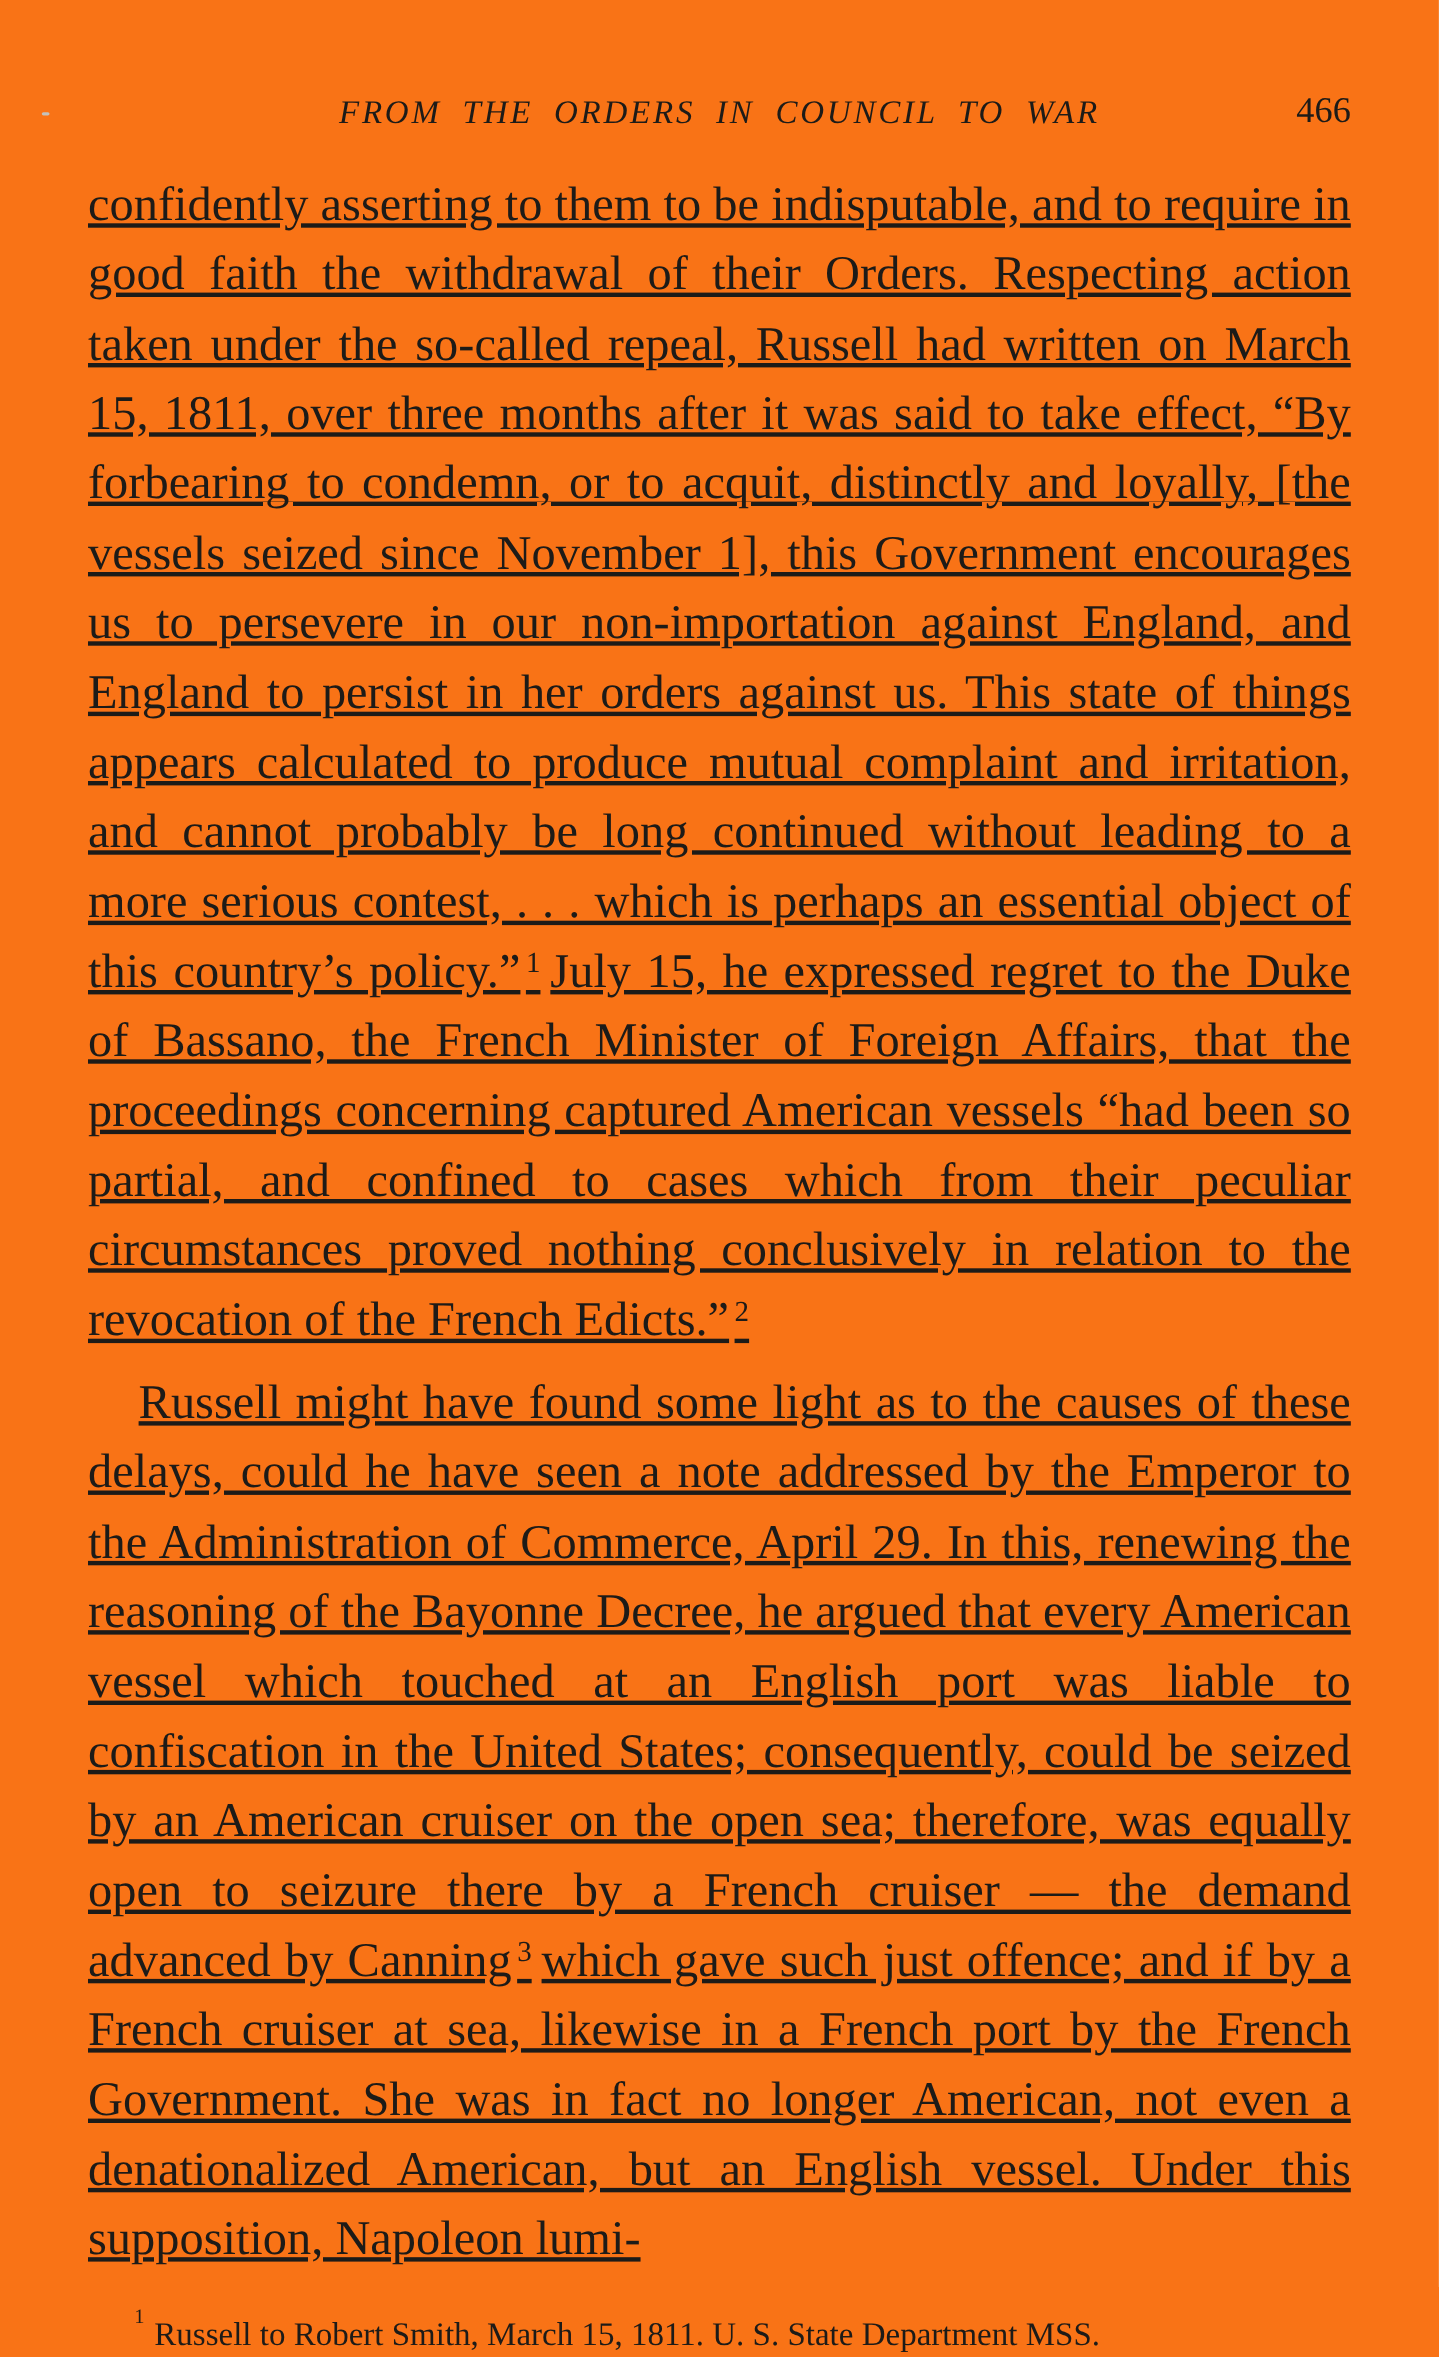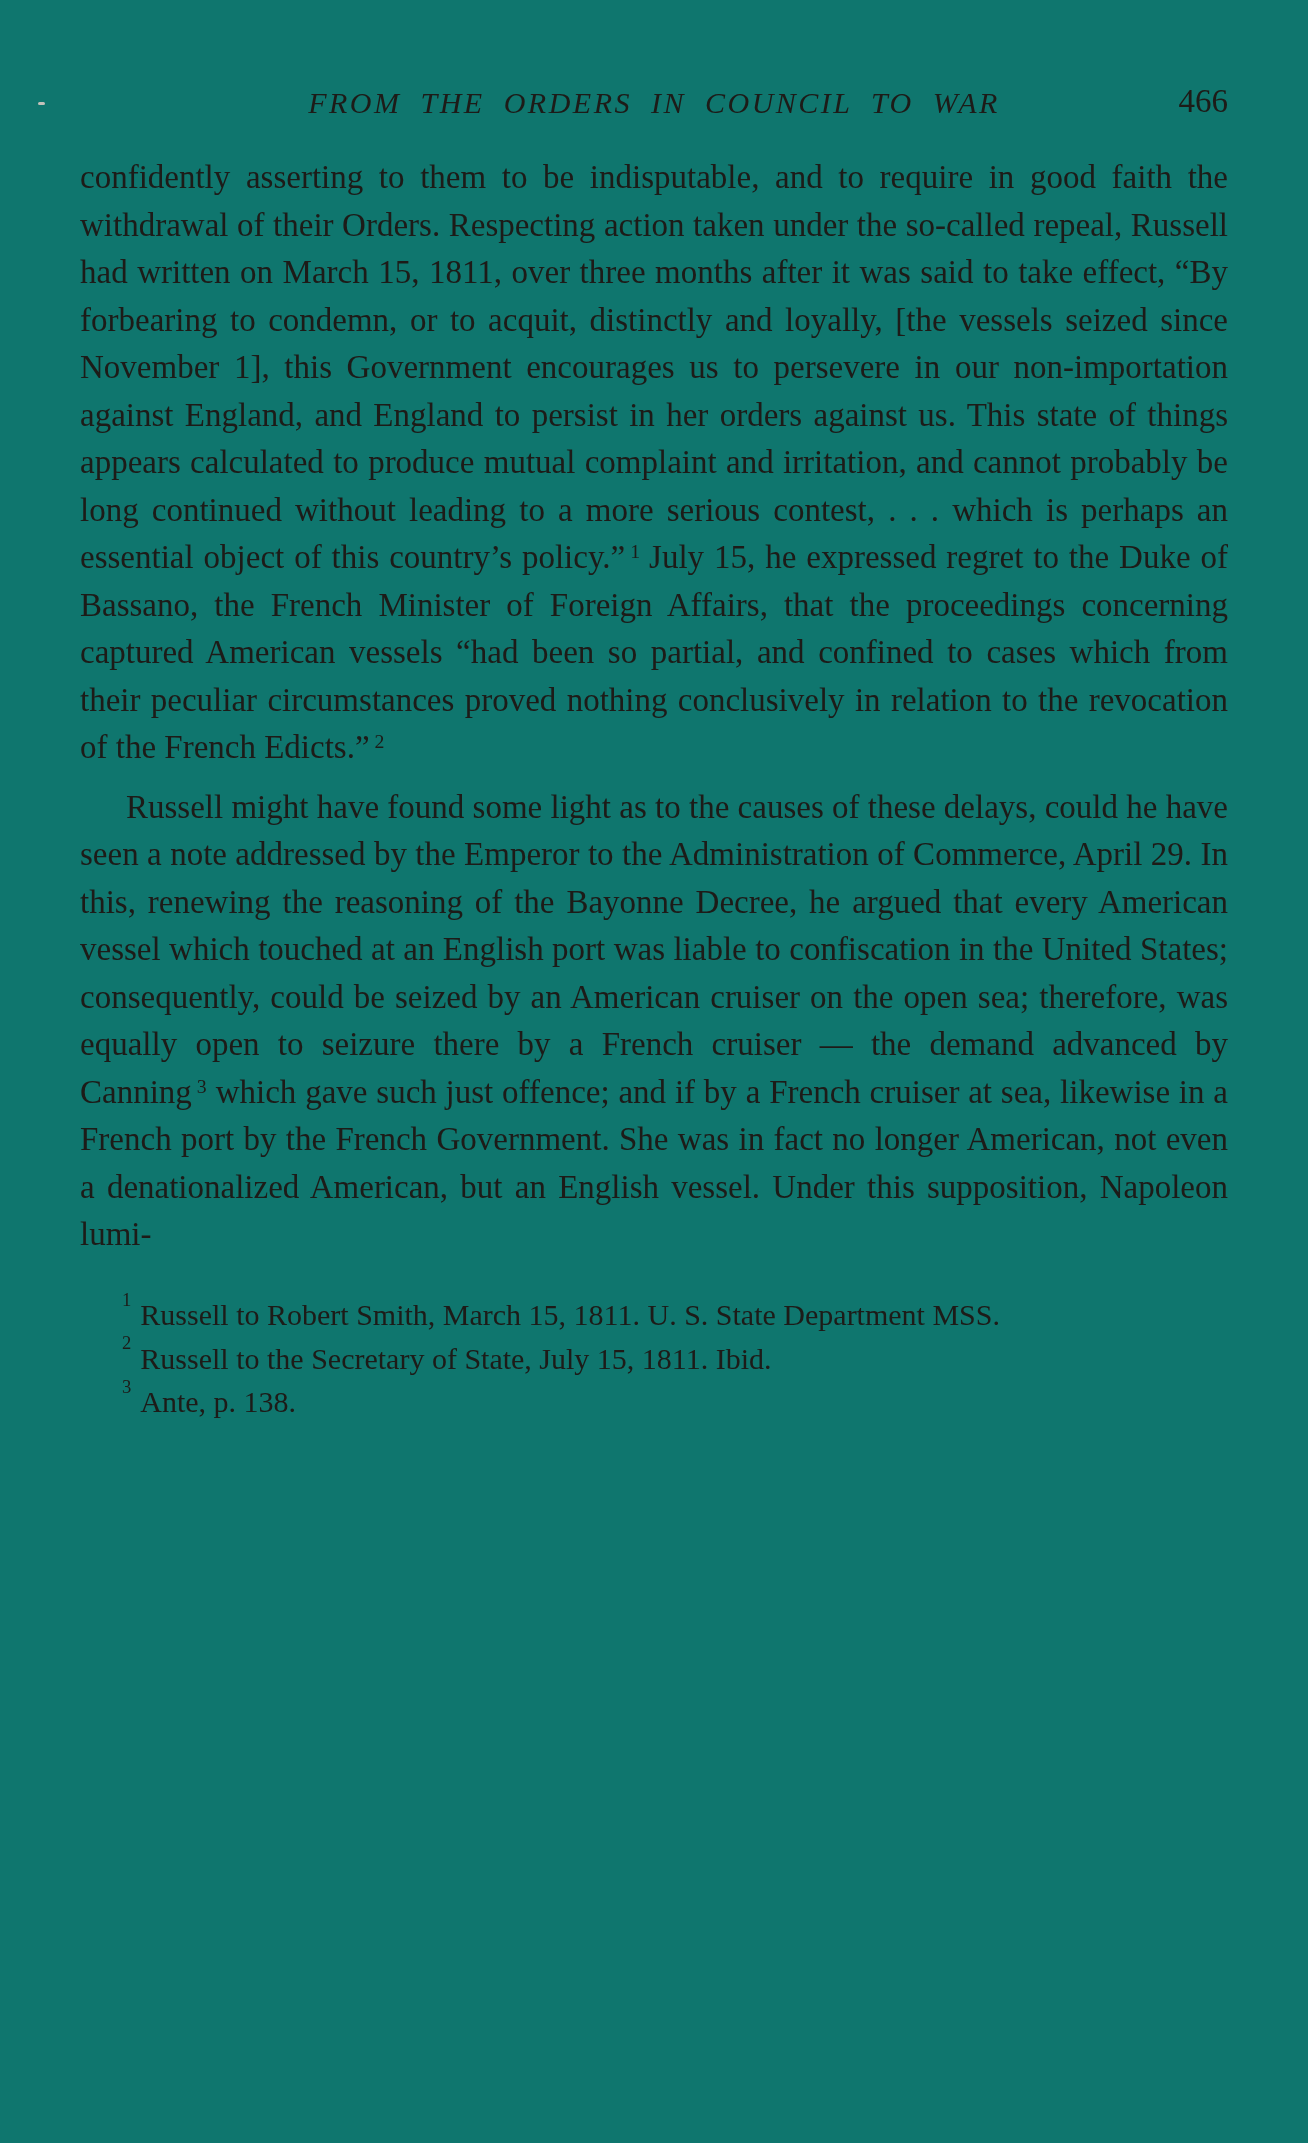--- a/index.html
+++ b/index.html
@@ -7,21 +7,21 @@
   body {
     width: 1308px;
     background: #e9e7e2;
     font-family: "Liberation Serif", "DejaVu Serif", serif;
     color: #1d1b18;
   }
   .page {
     position: relative;
     width: 1308px;
     height: 2143px;
-    background: #0f766e;
+    background: #f97316;
     padding: 86px 80px 0 80px;
     overflow: hidden;
   }
   .scan-speck {
     position: absolute;
     left: 38px;
     top: 102px;
     width: 7px;
     height: 3px;
     background: #c4c1ba;
@@ -41,23 +41,24 @@
   .head-page-number {
     position: absolute;
     top: -3px;
     right: 0;
     font-style: normal;
     font-size: 33px;
     letter-spacing: 0;
     word-spacing: normal;
   }
   .body-text {
-    font-size: 33px;
+    font-size: 44px;
     line-height: 1.44;
     text-align: justify;
+    text-decoration: underline;
   }
   .para { margin: 0; }
   .para.indented { text-indent: 46px; margin-top: 12px; }
   .fnref {
     font-size: 60%;
     position: relative;
     top: -0.5em;
     vertical-align: baseline;
     line-height: 0;
     margin-left: 5px;

